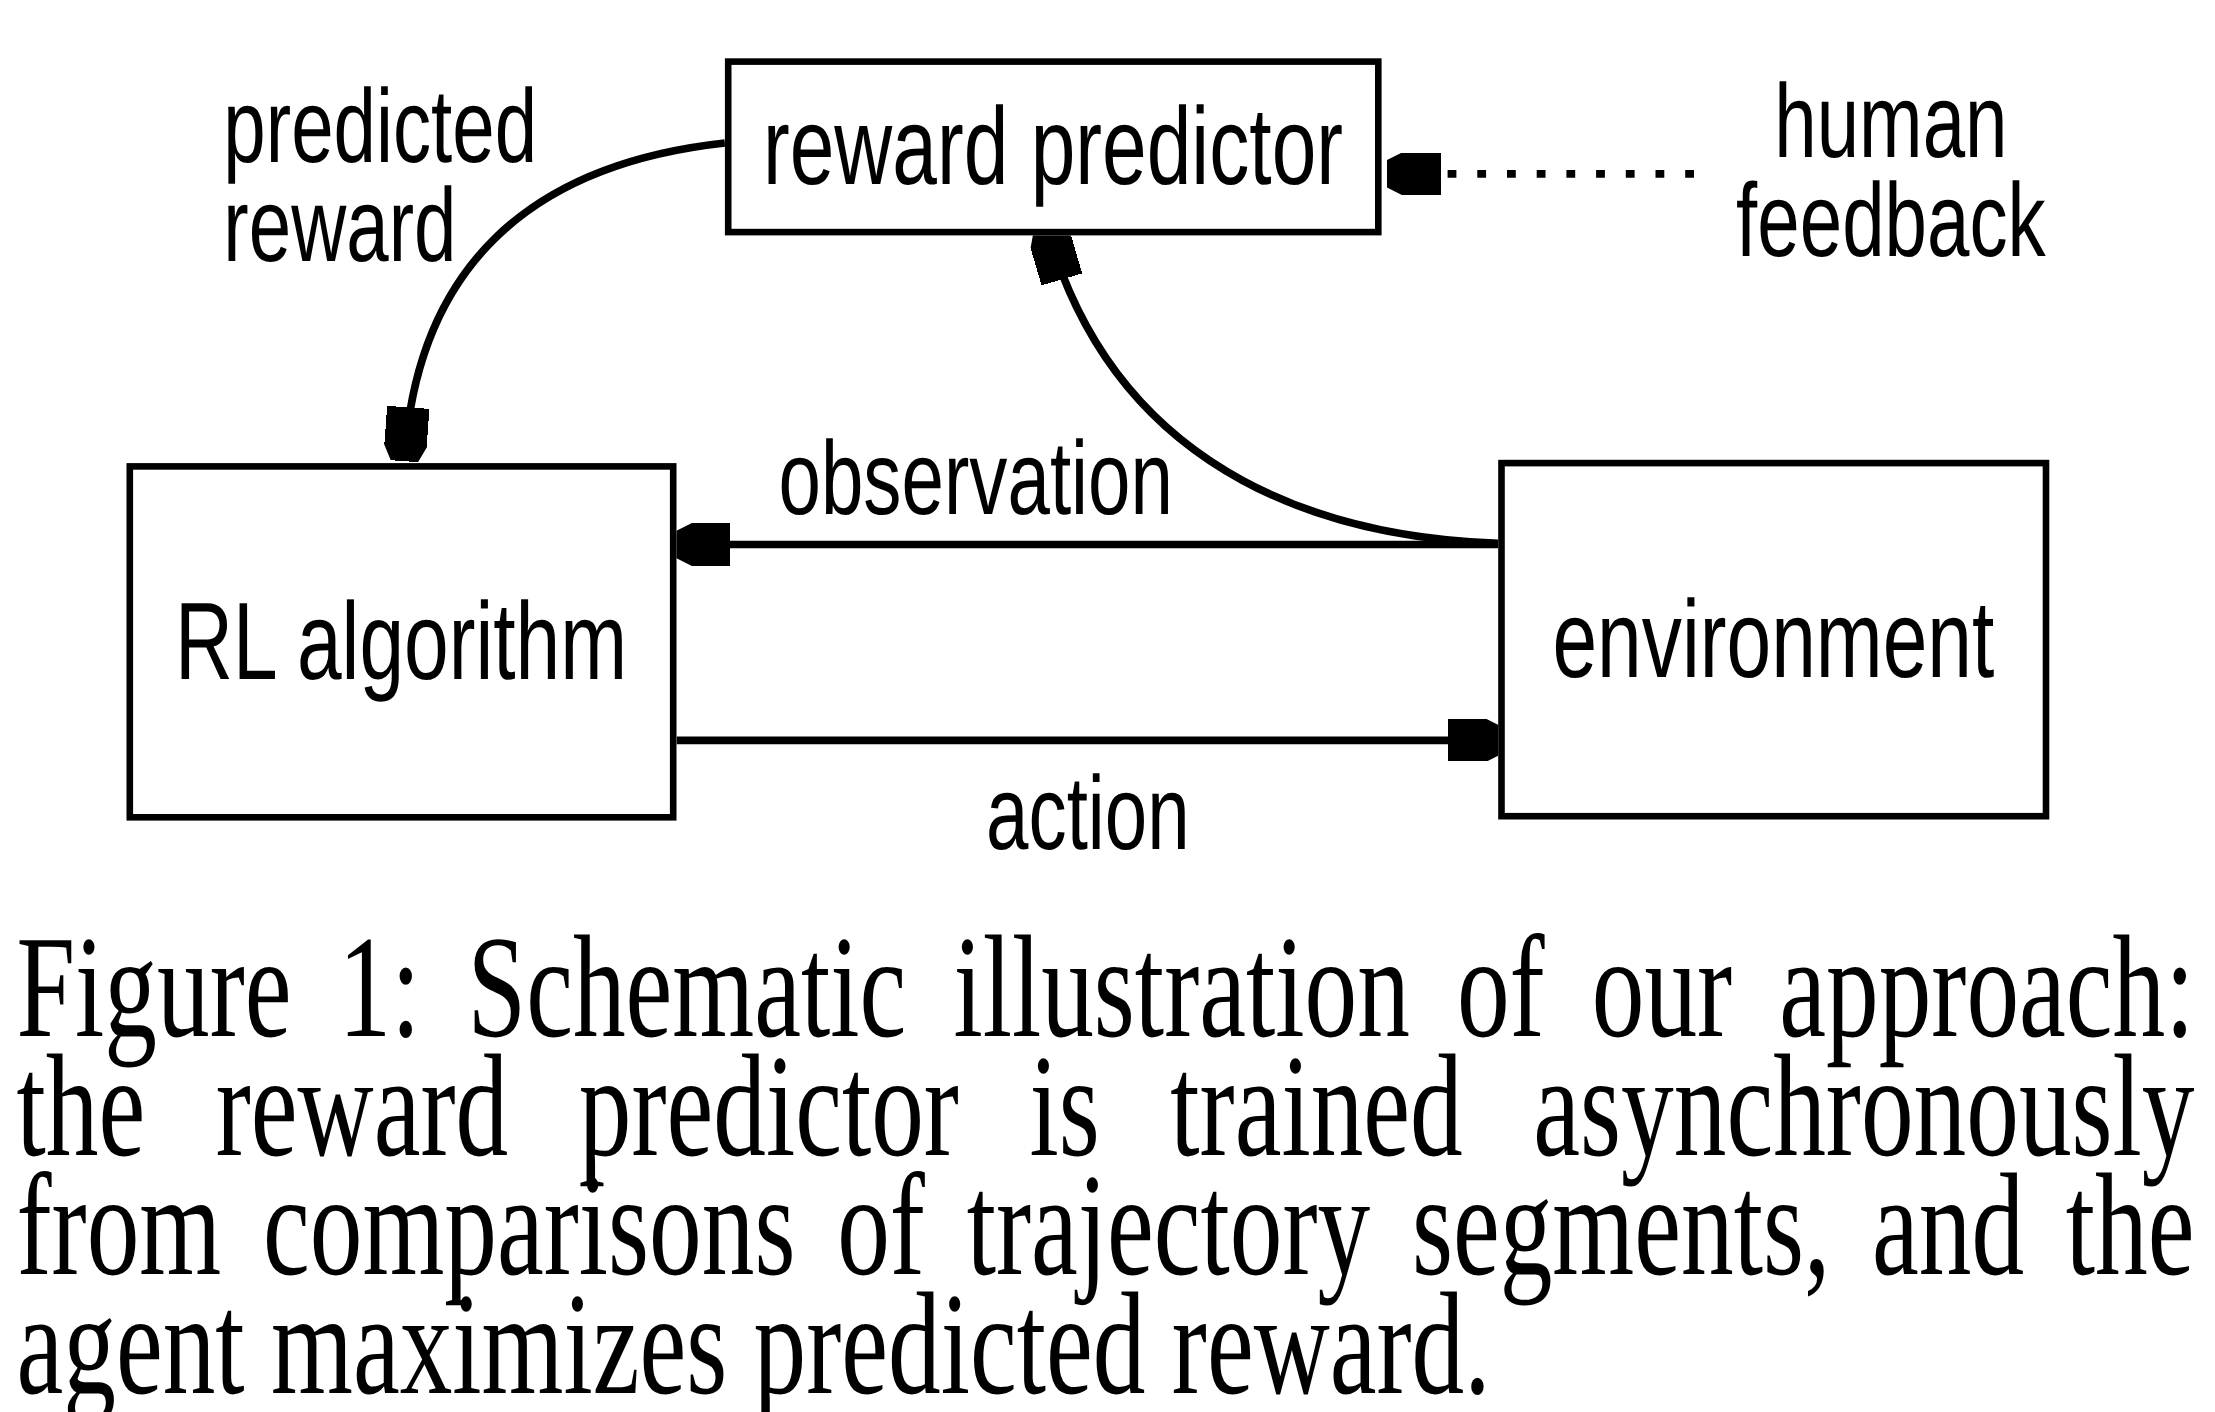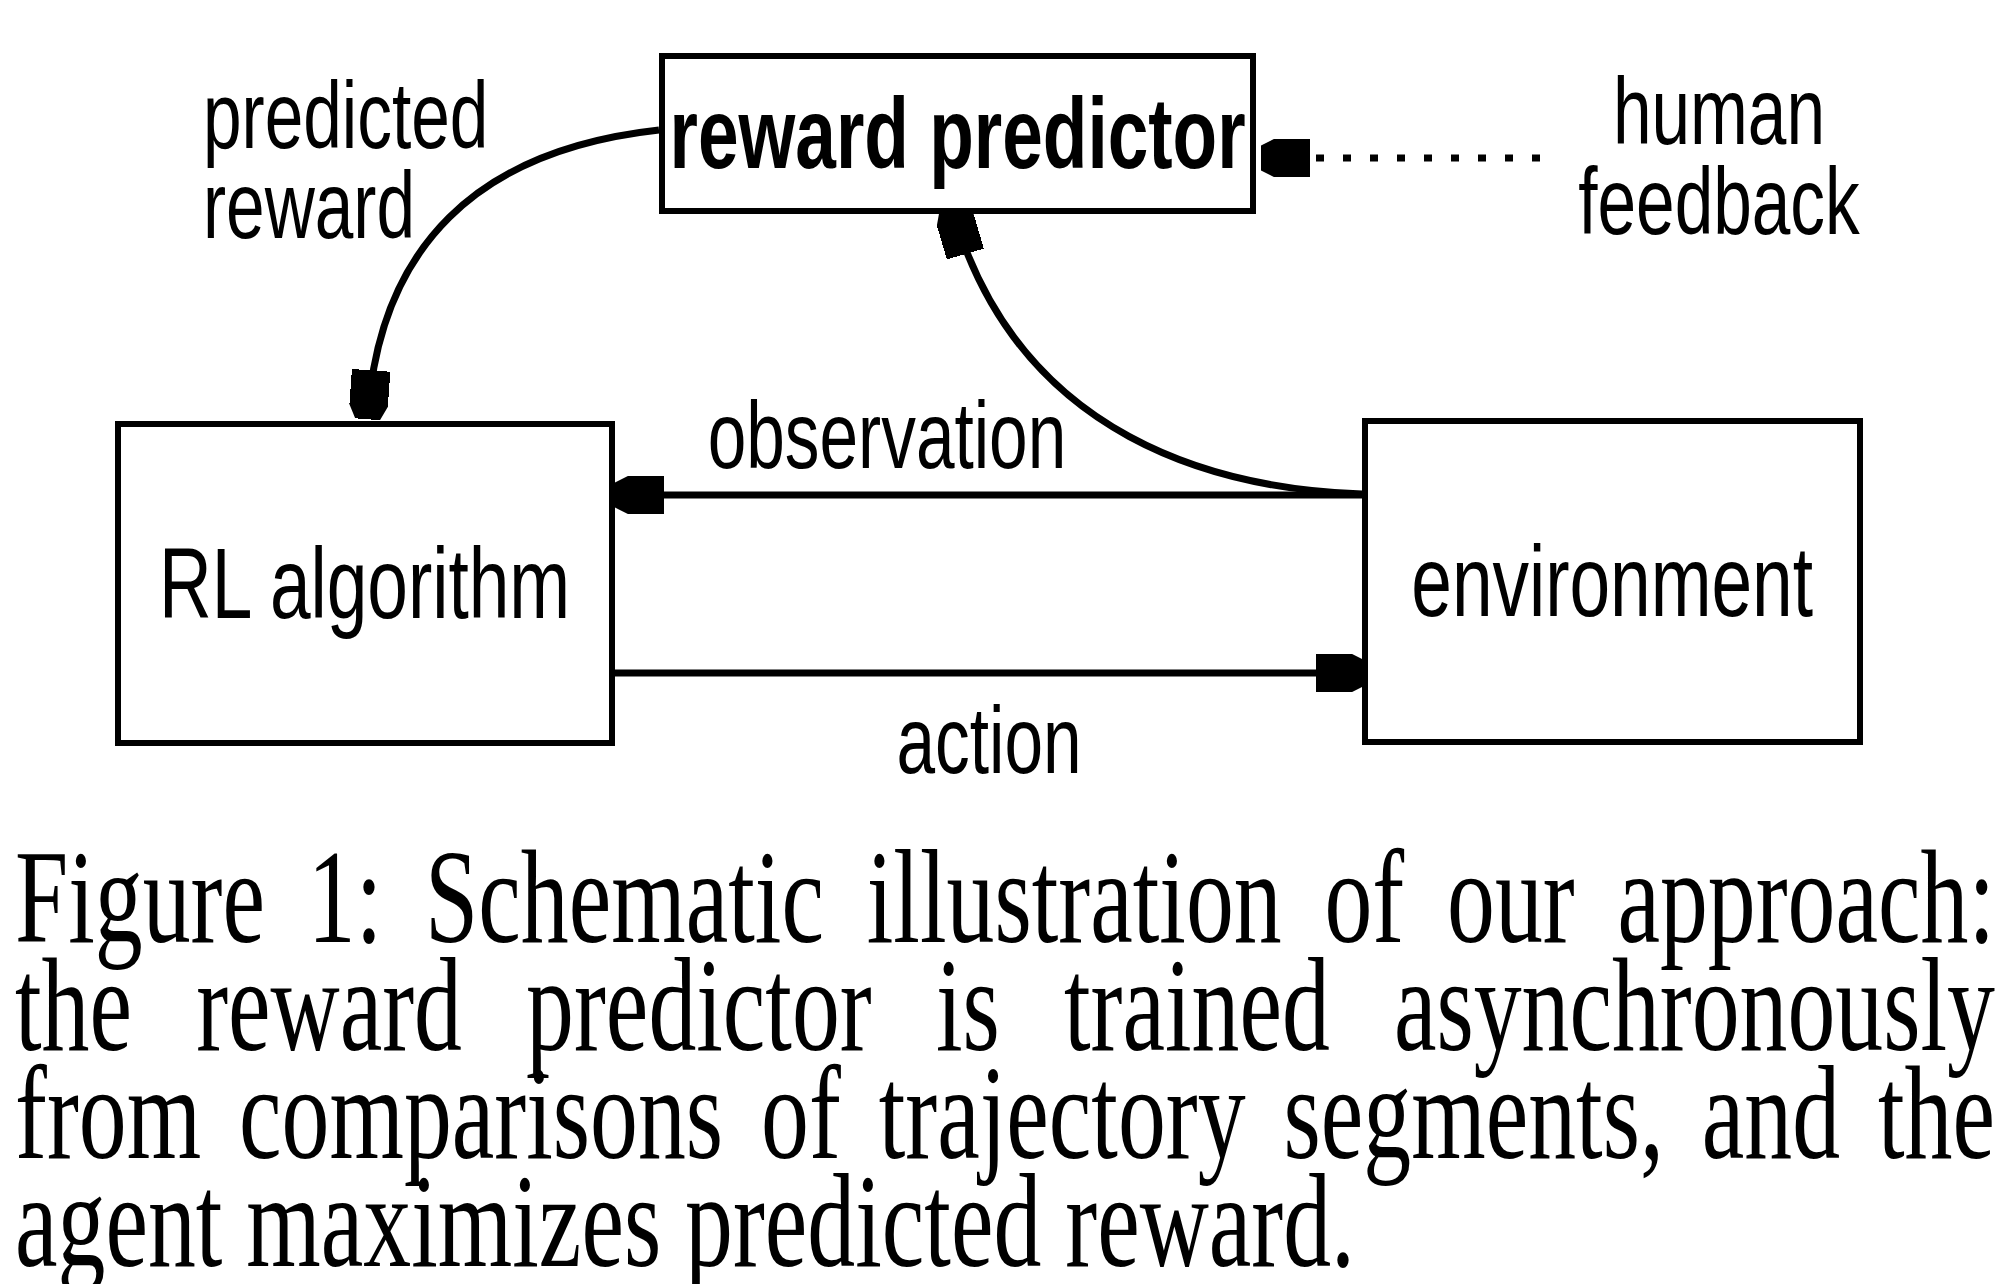--- a/index.html
+++ b/index.html
@@ -24,21 +24,21 @@
     justify-content: center;
   }
   .node .node-label {
     display: inline-block;
     font-size: 100px;
     color: #000000;
     white-space: nowrap;
     transform: scaleX(0.73);
     transform-origin: center center;
   }
-  #box-reward-predictor { left: 659px; top: 53px;  width: 597px; height: 161px; font-weight: bold; }
+  #box-reward-predictor { left: 659px; top: 53px;  width: 597px; height: 161px; }
   #box-rl-algorithm     { left: 115px; top: 421px; width: 500px; height: 325px; }
   #box-environment      { left: 1362px;top: 418px; width: 501px; height: 327px; }
 
   
   .edge-label {
     position: absolute;
     font-size: 95px;
     line-height: 90px;
     color: #000000;
     white-space: nowrap;

